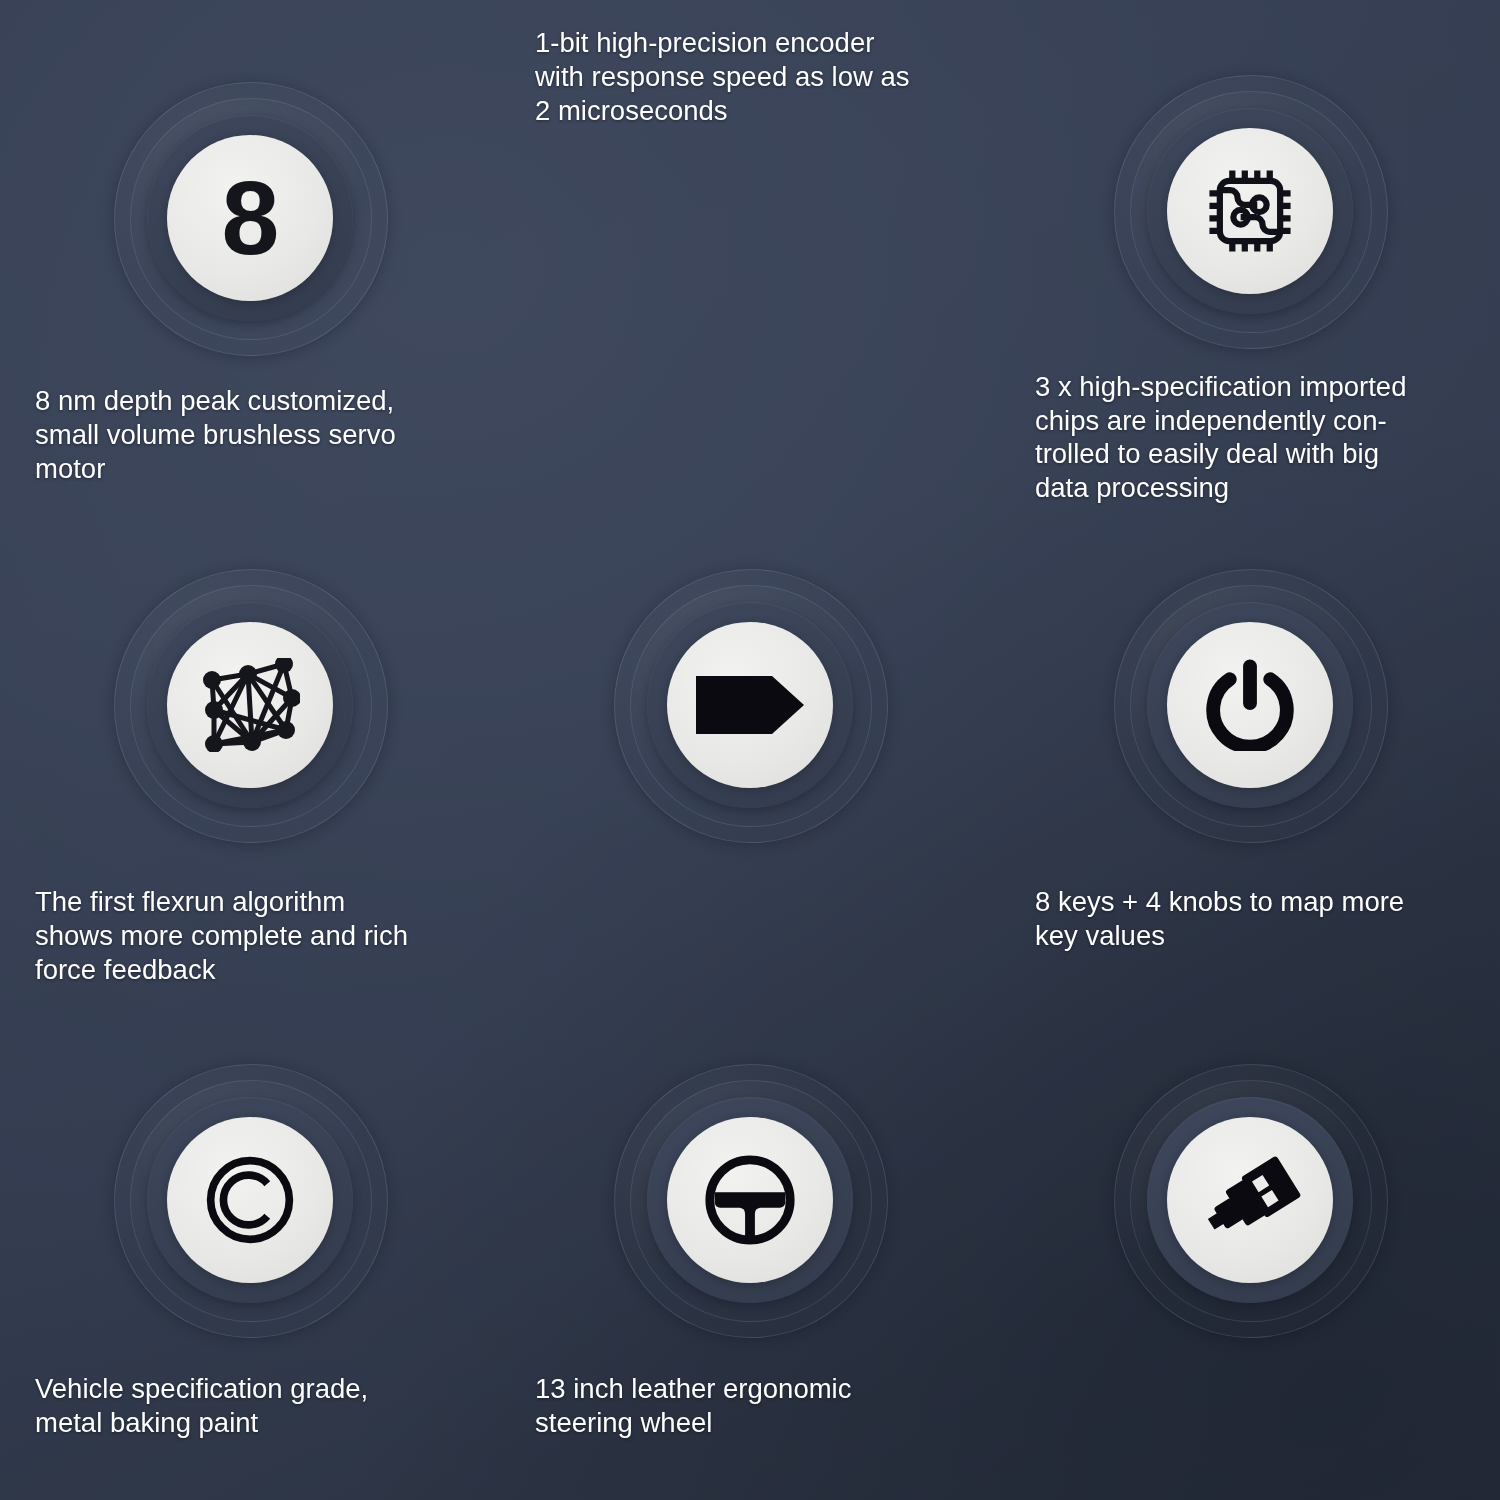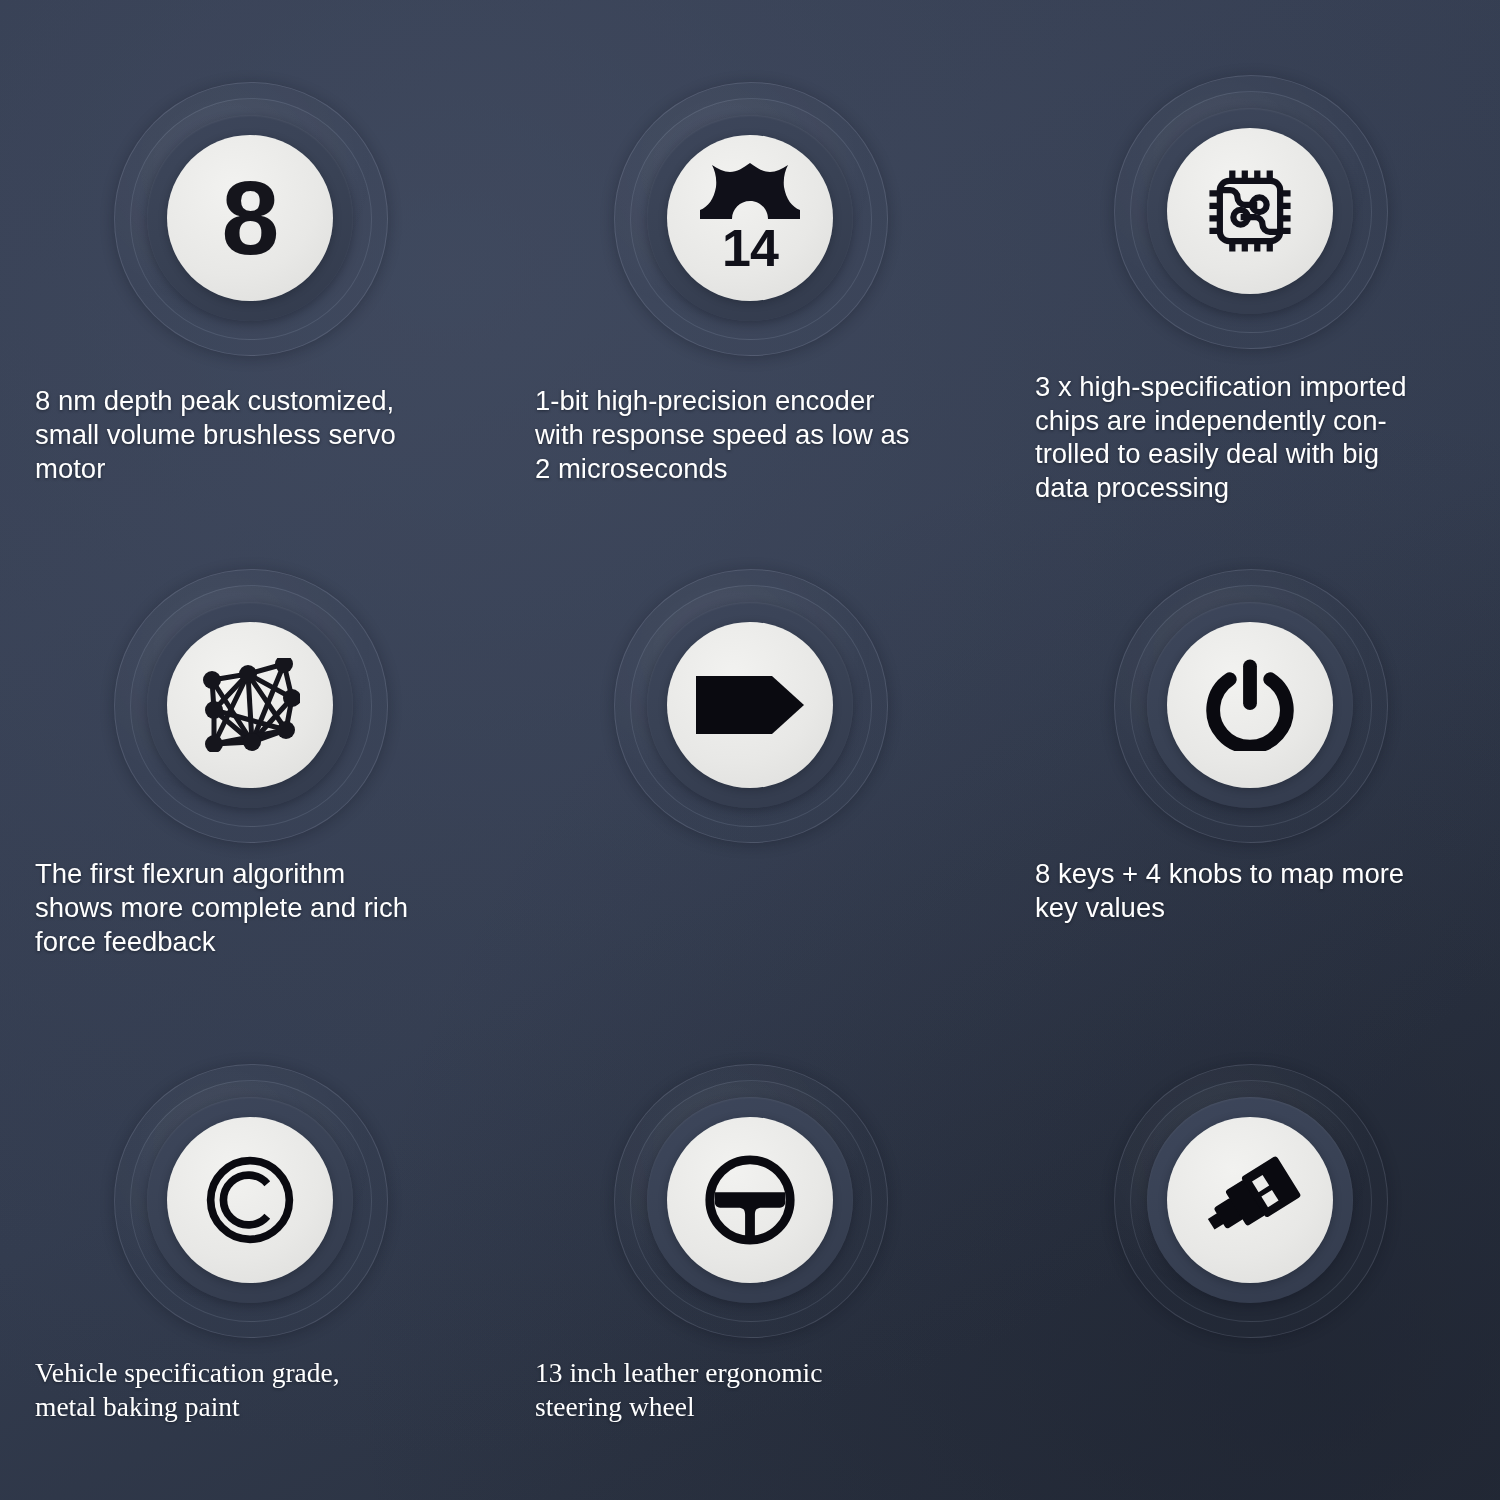--- a/index.html
+++ b/index.html
@@ -129,23 +129,23 @@
     line-height: 1.23;
     font-family: "Liberation Sans", sans-serif;
     text-shadow: 0 1px 3px rgba(10,14,24,0.55);
     white-space: pre-line;
   }
 
   
   .row1 .badge { margin-top: 78px; }
   .row1 .caption { margin-top: 26px; }
   .row2 .badge { margin-top: 60px; }
-  .row2 .caption { margin-top: 12px; }
+  .row2 .caption { margin-top: 40px; }
   .row3 .badge { margin-top: 60px; }
-  .row3 .caption { margin-top: 16px; font-family: Liberation Serif, serif; }
+  .row3 .caption { margin-top: 32px; }
 </style>
 </head>
 <body>
 
 <div id="page">
   <div class="grid">
 
     <div class="cell row1">
       <div class="badge">
         <div class="ring-outer"></div>
@@ -154,33 +154,20 @@
         <div class="disc">
           <span class="glyph-num">8</span>
         </div>
       </div>
       <div class="caption">8 nm depth peak customized,
 small volume brushless servo
 motor</div>
     </div>
 
     <div class="cell row1">
-      <div class="badge">
-        <div class="ring-outer"></div>
-        <div class="ring-mid"></div>
-        <div class="ring-inner"></div>
-        <div class="disc">
-          <div class="enc-wrap">
-            <svg width="104" height="58" viewBox="0 0 104 58" aria-hidden="true">
-              <path d="M2 56 L2 47 C10 44 16 36 18 24 C19 15 17 8 14 2 C20 6 26 9 32 9 C39 9 45 5 52 0 C59 5 65 9 72 9 C78 9 84 6 90 2 C87 8 85 15 86 24 C88 36 94 44 102 47 L102 56 L70 56 C70 46 62 38 52 38 C42 38 34 46 34 56 Z" fill="#101019"></path>
-            </svg>
-            <span class="enc-num">14</span>
-          </div>
-        </div>
-      </div>
       <div class="caption">1-bit high-precision encoder
 with response speed as low as
 2 microseconds</div>
     </div>
 
     <div class="cell row1">
       <div class="badge">
         <div class="ring-outer"></div>
         <div class="ring-mid"></div>
         <div class="ring-inner"></div>

